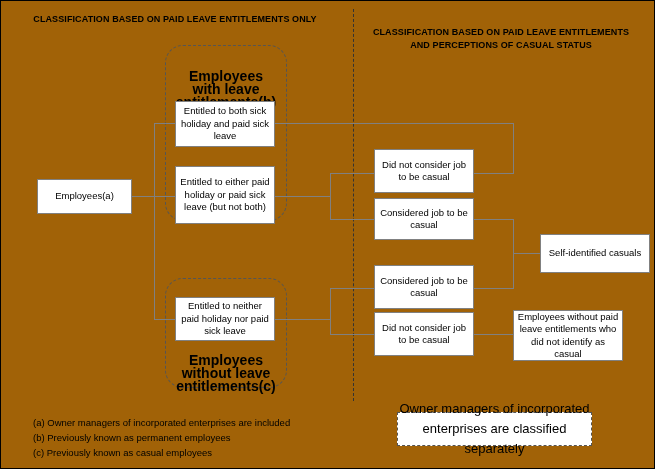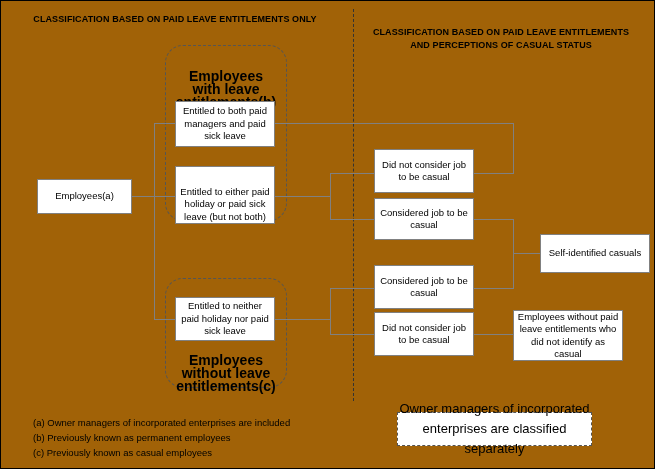--- a/index.html
+++ b/index.html
@@ -148,24 +148,24 @@
   <div class="ln v" style="left:512px; top:218px; height:70px;"></div>
   <div class="ln h" style="left:512px; top:252px; width:27px;"></div>
 
   <div class="ln h" style="left:473px; top:333px; width:39px;"></div>
 
   <div class="node" style="left:36px; top:178px; width:95px; height:35px;text-align:right;">
     <span>Employees(a)</span>
   </div>
 
   <div class="node" style="left:174px; top:100px; width:100px; height:46px;">
-    <span>Entitled to both paid managers and paid sick leave</span>
-  </div>
-
-  <div class="node" style="left:174px; top:165px; width:100px; height:58px;align-items:flex-end;">
+    <span>Entitled to both sick holiday and paid sick leave</span>
+  </div>
+
+  <div class="node" style="left:174px; top:165px; width:100px; height:58px;">
     <span>Entitled to either paid holiday or paid sick leave (but not both)</span>
   </div>
 
   <div class="node" style="left:174px; top:296px; width:100px; height:44px;">
     <span>Entitled to neither paid holiday nor paid sick leave</span>
   </div>
 
   <div class="node" style="left:373px; top:148px; width:100px; height:44px;">
     <span>Did not consider job to be casual</span>
   </div>

